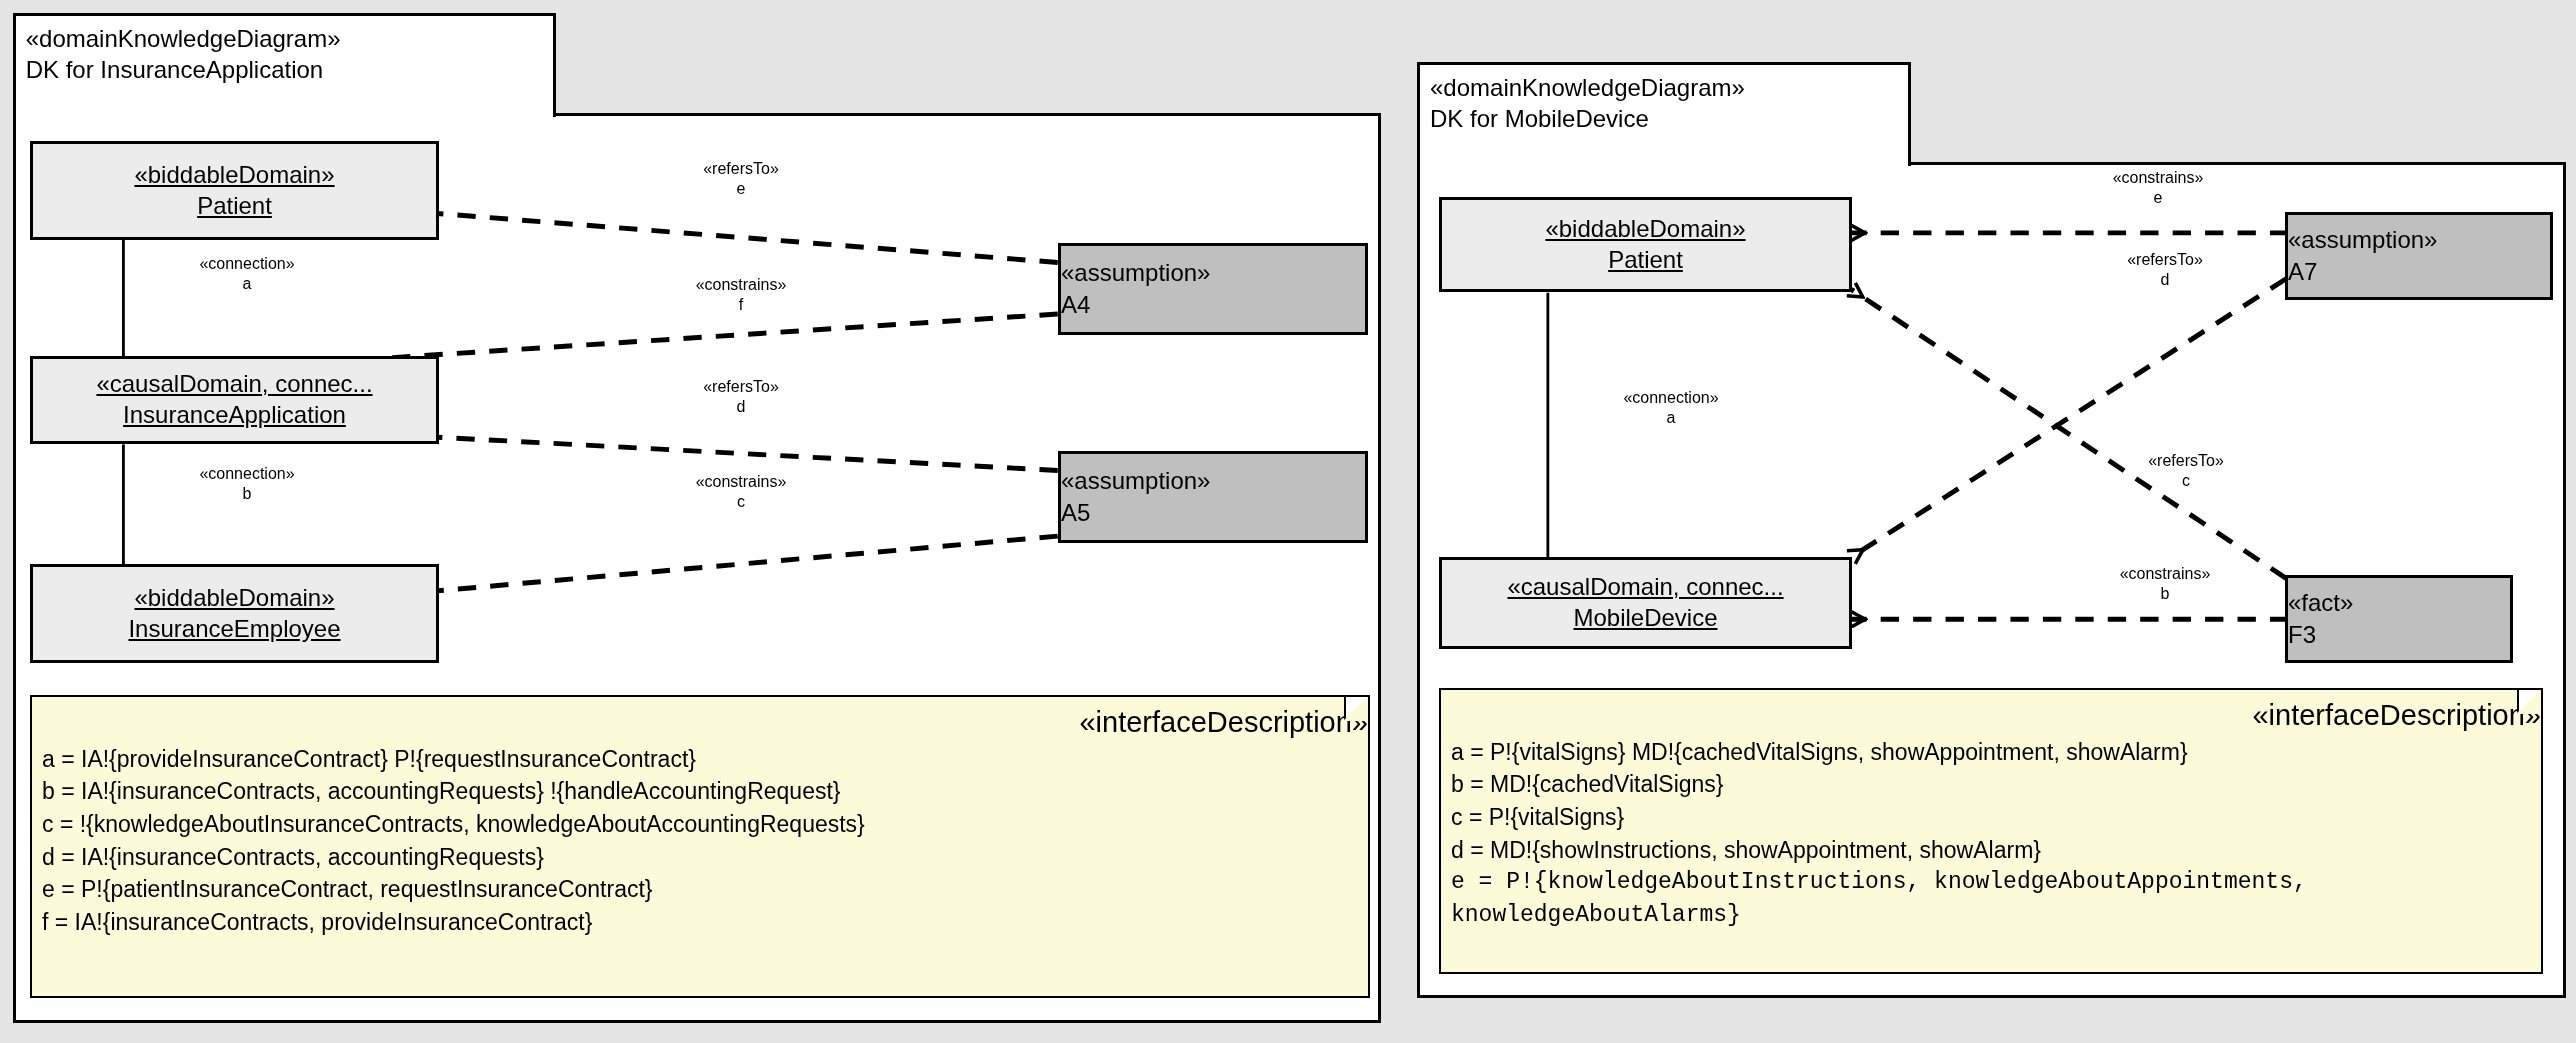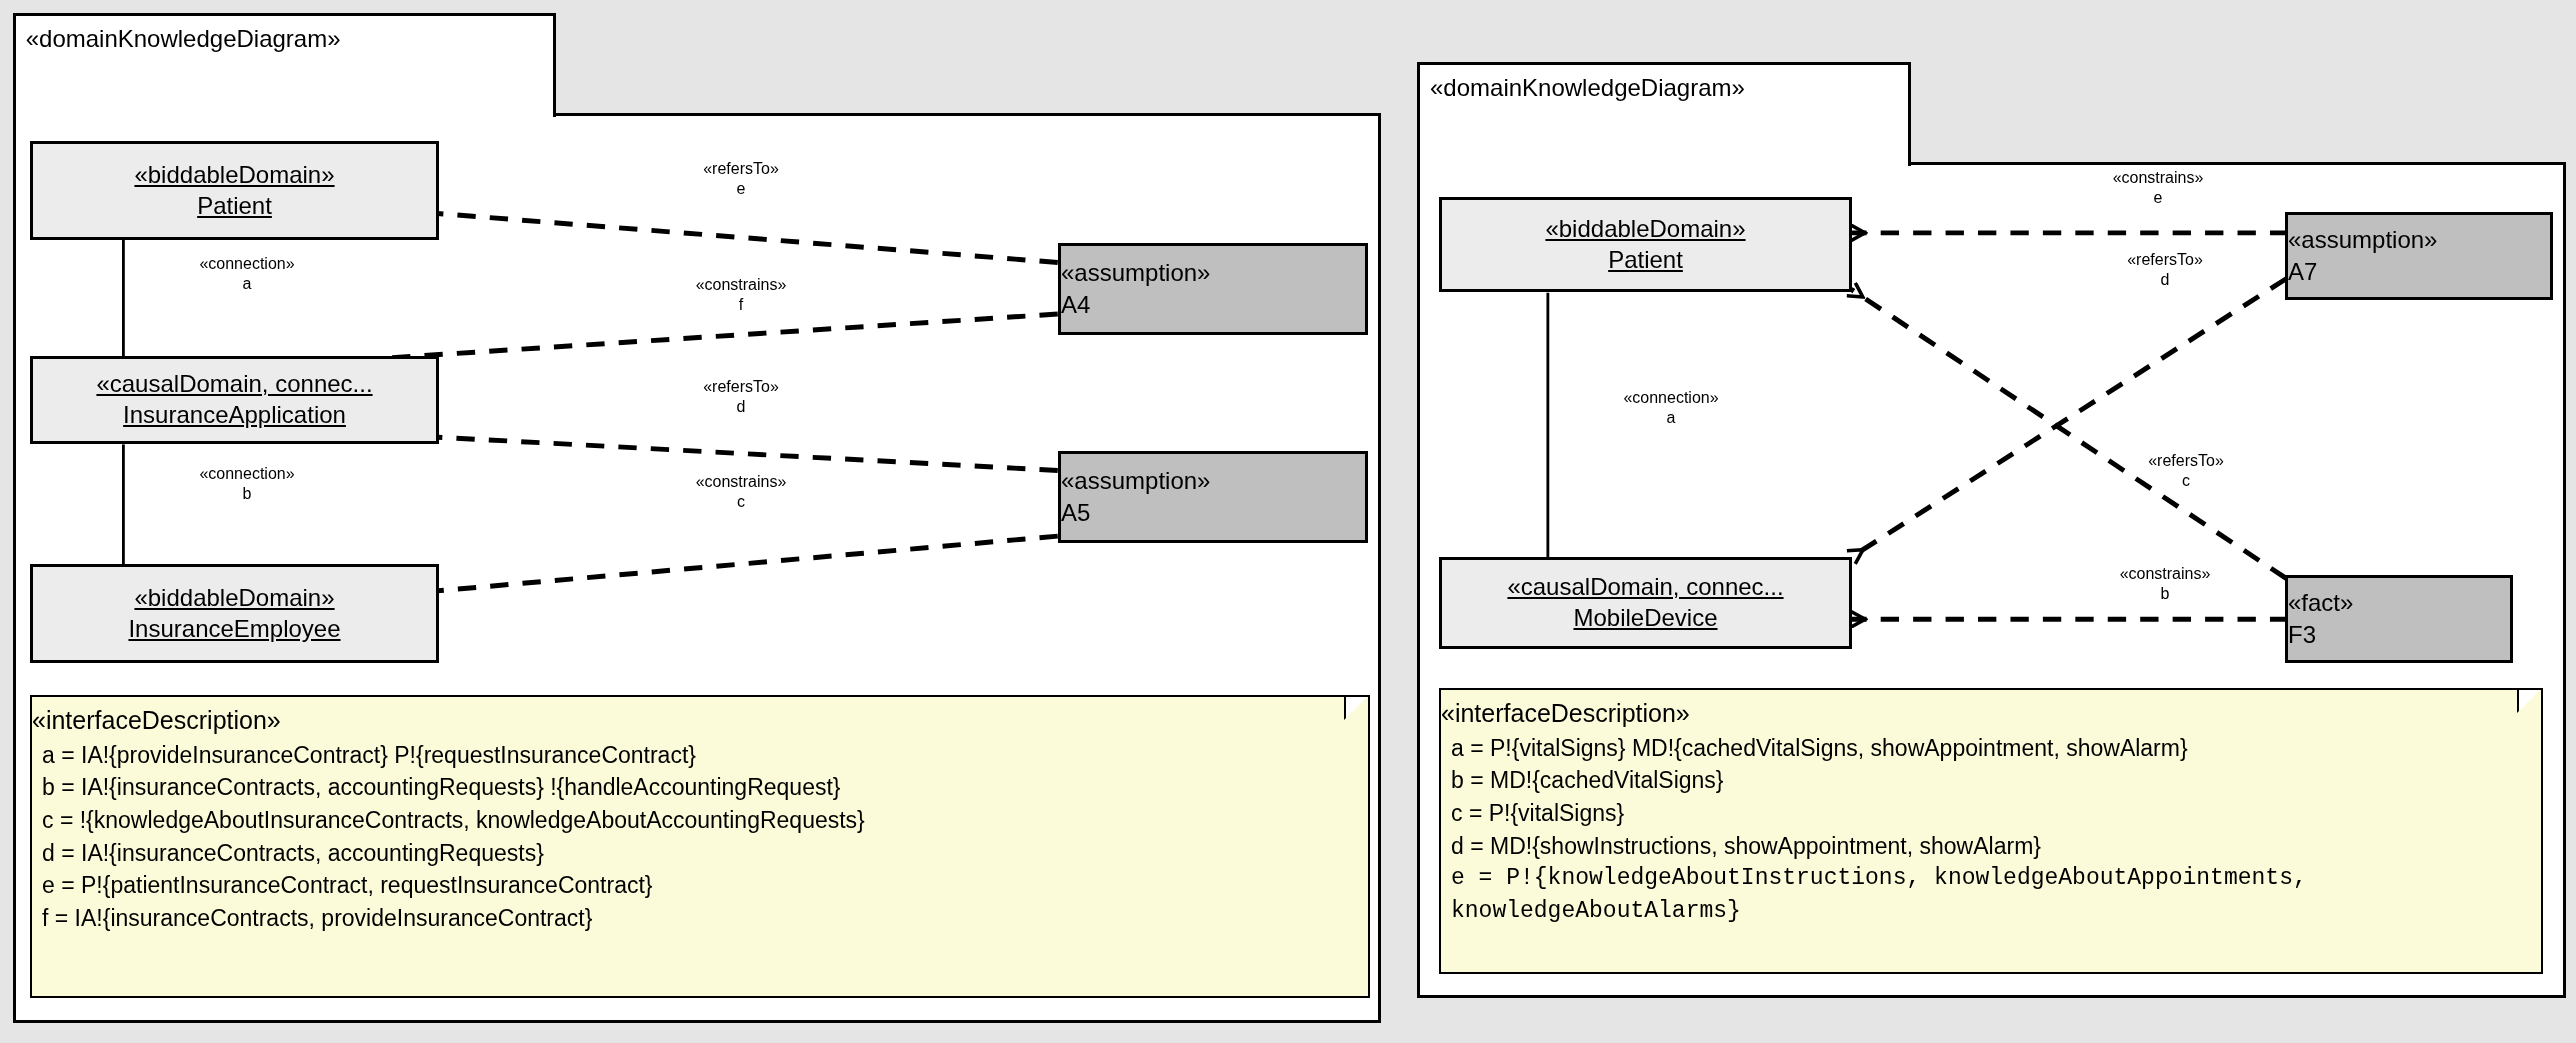--- a/index.html
+++ b/index.html
@@ -115,22 +115,22 @@
   .note-fold::after {
     content: "";
     position: absolute;
     left: -2.8px;
     top: -2.8px;
     width: 0; height: 0;
     border-left: 27px solid transparent;
     border-bottom: 27px solid #fbfbd9;
   }
   .note-title {
-    text-align: left;
-    font-size: 25px;
+    text-align: right;
+    font-size: 29px;
     padding-top: 8.5px;
     padding-bottom: 4.2px;
   }
   .note-line {
     font-size: 23px;
     line-height: 1.42;
     padding-left: 10px;
     white-space: nowrap;
   }
   .note-line.wrap { white-space: normal; font-family: Liberation Mono, monospace; }
@@ -194,20 +194,21 @@
 
     <line x1="3245" y1="878" x2="2625" y2="878" stroke="#000" stroke-width="7" stroke-dasharray="26,20" marker-end="url(#oarrow)"></line>
   </svg>
 
   <div class="frame" style="left:12.7px; top:113px; width:1368px; height:910px;"></div>
 
   <div class="tab-mask" style="left:16px; top:111px; width:536px; height:5.6px;"></div>
 
   <div class="frame-tab" style="left:12.7px; top:12.7px; width:543px; height:104px;">
     <span class="stereo">«domainKnowledgeDiagram»</span>
+    <span class="fname">DK for InsuranceApplication</span>
   </div>
 
   <div class="dbox" style="left:30px; top:141px; width:409px; height:99px;">
     <span class="stereo">«biddableDomain»</span>
     <span class="dname">Patient</span>
   </div>
 
   <div class="dbox" style="left:30px; top:356px; width:409px; height:88px;">
     <span class="stereo">«causalDomain, connec...</span>
     <span class="dname">InsuranceApplication</span>
@@ -264,20 +265,21 @@
     <div class="note-line">e = P!{patientInsuranceContract, requestInsuranceContract}</div>
     <div class="note-line">f = IA!{insuranceContracts, provideInsuranceContract}</div>
   </div>
 
   <div class="frame" style="left:1417px; top:162px; width:1149px; height:836px;"></div>
 
   <div class="tab-mask" style="left:1421px; top:161px; width:487px; height:5.6px;"></div>
 
   <div class="frame-tab" style="left:1417px; top:62px; width:494px; height:104px;">
     <span class="stereo">«domainKnowledgeDiagram»</span>
+    <span class="fname">DK for MobileDevice</span>
   </div>
 
   <div class="dbox" style="left:1439px; top:197px; width:413px; height:95px;">
     <span class="stereo">«biddableDomain»</span>
     <span class="dname">Patient</span>
   </div>
 
   <div class="dbox" style="left:1439px; top:557px; width:413px; height:92px;">
     <span class="stereo">«causalDomain, connec...</span>
     <span class="dname">MobileDevice</span>

